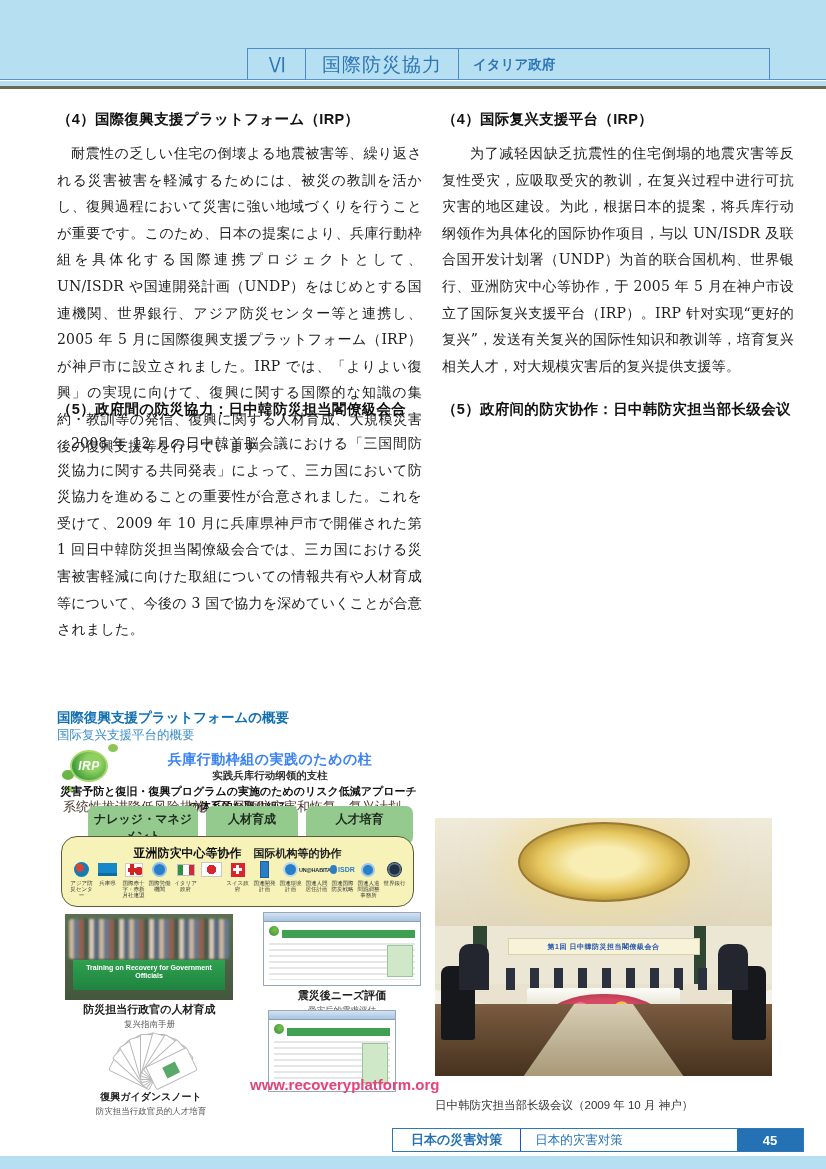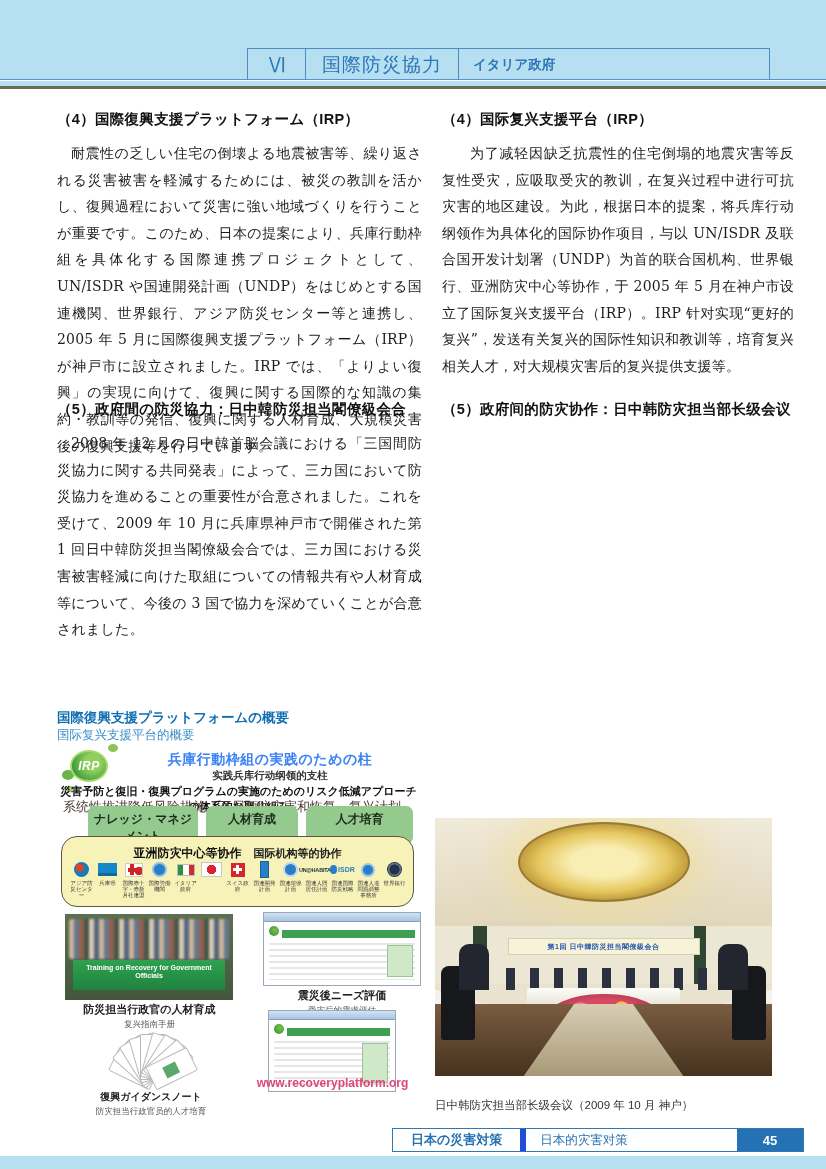--- a/index.html
+++ b/index.html
@@ -142,21 +142,21 @@
   .fan b:nth-child(8){ transform:translateX(-50%) rotate(48deg); }
   .fan b:nth-child(9){ transform:translateX(-50%) rotate(64deg); }
 
   .cap{ position:absolute; text-align:center; }
   .cap .cj{ font-size:11px; font-weight:bold; color:#222; }
   .cap .cc{ font-size:8.5px; color:#555; margin-top:2px; }
   #capA{ left:57px;  top:1002px; width:185px; }
   #capB{ left:258px; top:988px;  width:168px; }
   #capC{ left:40px;  top:1090px; width:222px; }
   .site-url{ position:absolute; left:250px; top:1076px; width:165px; text-align:center;
-             color:#e0457b; font-size:12px; font-weight:bold; }
+             color:#e0457b; font-size:15px; font-weight:bold; }
 
   
   .conf{ left:435px; top:818px; width:337px; height:258px; background:#e8e2cf; }
   .ceiling{ position:absolute; left:0; top:0; right:0; height:108px;
             background:linear-gradient(#f0ead9,#e0d7bc); }
   .chand{ position:absolute; top:4px; left:50%; transform:translateX(-50%); width:172px; height:80px;
           border-radius:50%;
           background:radial-gradient(ellipse at center,#f8edb2 0 28%,#e6c75e 55%,#b08a30 78%,#8a6a28 100%);
           box-shadow:0 0 34px 20px rgba(240,220,150,.55); border:2px solid #9a7a30; }
   .wall{ position:absolute; left:0; top:108px; right:0; height:58px; background:#ece6d4; }
@@ -189,21 +189,21 @@
   .man-l{ position:absolute; bottom:86px; left:24px; width:30px; height:46px; background:#23262e; border-radius:10px 10px 0 0; }
   .man-r{ position:absolute; bottom:86px; right:24px; width:30px; height:46px; background:#23262e; border-radius:10px 10px 0 0; }
 
   .conf-cap-jp{ position:absolute; left:435px; top:1080px; width:360px; font-size:13px; font-weight:bold; color:#111; }
   .conf-cap-cn{ position:absolute; left:435px; top:1098px; width:360px; font-size:11.5px; color:#333; }
 
   
   .footer-box{ position:absolute; left:392px; top:1128px; width:412px; height:24px;
                border:1px solid #2e78b8; background:#fff; display:flex; align-items:stretch; }
   .f-jp{ display:flex; align-items:center; padding:0 18px; color:#2472b4; font-size:13px; font-weight:bold;
-         border-right:6px solid #1d4ed8; }
+         border-right:1px solid #1d4ed8; }
   .f-cn{ flex:1; display:flex; align-items:center; padding:0 14px; color:#2472b4; font-size:12.5px; }
   .f-num{ width:66px; background:#2472b4; color:#fff; font-size:13px; font-weight:bold;
           display:flex; align-items:center; justify-content:center; }
   .bottom-band{ position:absolute; left:0; right:0; bottom:0; height:13px; background:#b6e0f2; }
 </style>
 </head>
 <body>
 
 <div class="page">
 

